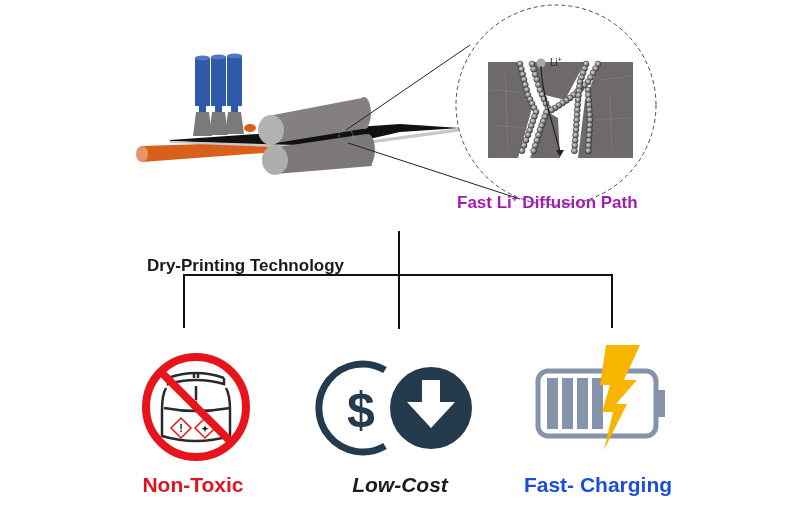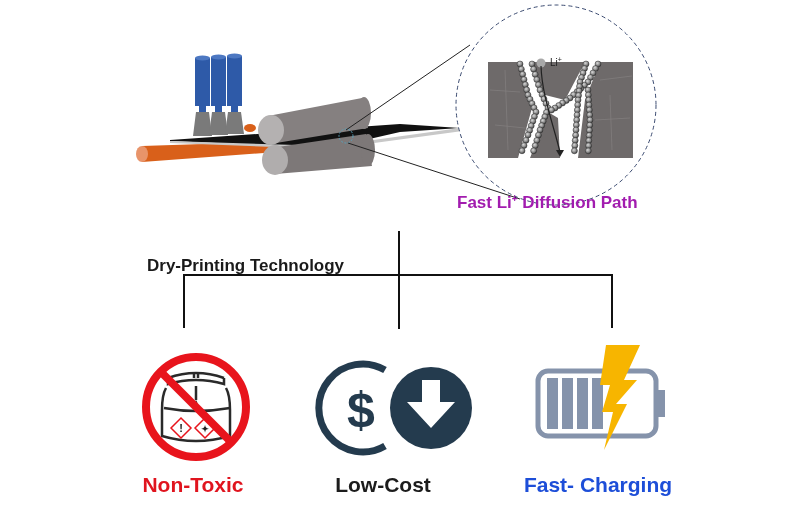--- a/index.html
+++ b/index.html
@@ -4,21 +4,21 @@
 <style>
   html, body { margin:0; padding:0; background:#ffffff; }
   body { width:800px; height:530px; position:relative; overflow:hidden;
          font-family:"Liberation Sans", sans-serif; }
   .label { position:absolute; font-weight:bold; font-size:17px; white-space:nowrap; }
   .lbl-dry { left:147px; top:209px; color:#1a1a1a;margin-top:47px; }
   .lbl-fast { left:457px; top:193px; color:#a21caf; }
   .lbl-fast sup { font-size:10px; vertical-align:6px; }
   .feature-label { position:absolute; top:473px; font-weight:bold; font-size:21px; text-align:center; width:200px; }
   .fl-1 { left:93px; }
-  .fl-2 { left:283px; }
+  .fl-2 { left:300px;font-style:italic; }
   .fl-3 { left:498px; }
   svg { position:absolute; left:0; top:0; }
 </style>
 </head>
 <body>
 
 <svg width="800" height="530" viewBox="0 0 800 530">
   <defs>
     <clipPath id="zoomClip">
         <circle cx="556" cy="105" r="100"></circle>

